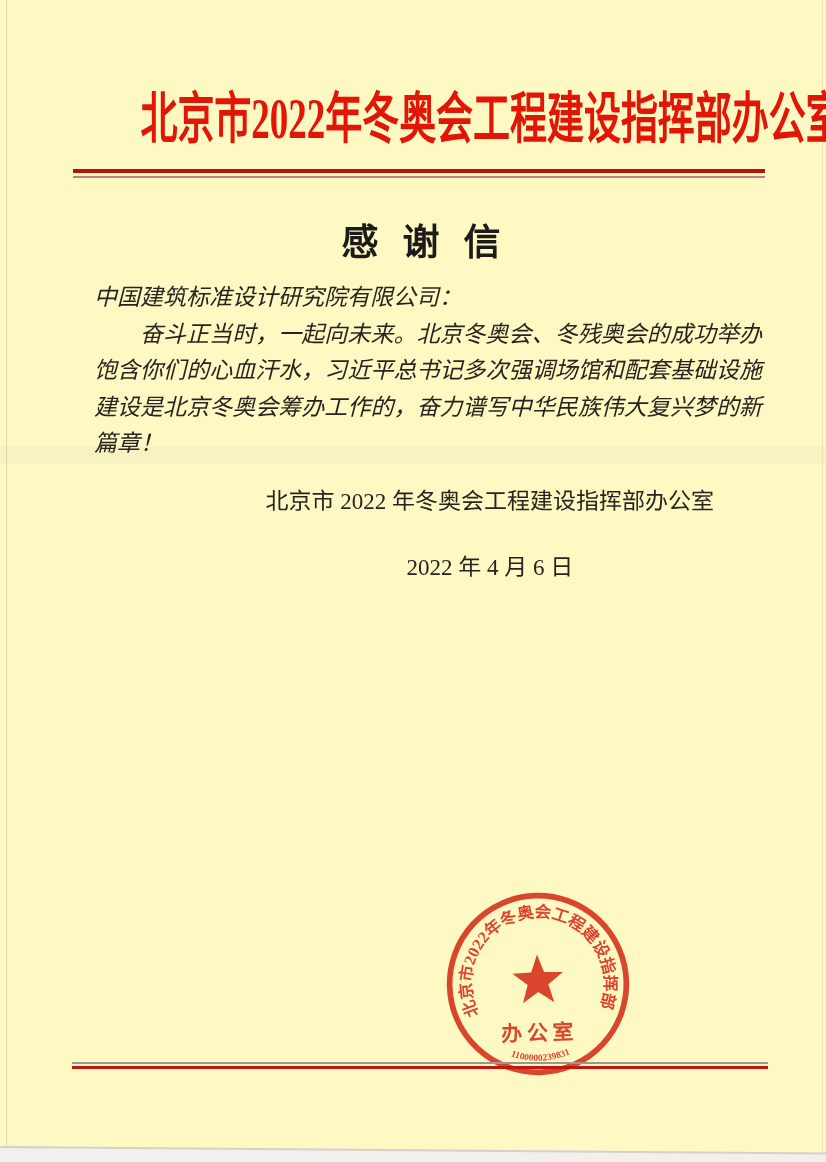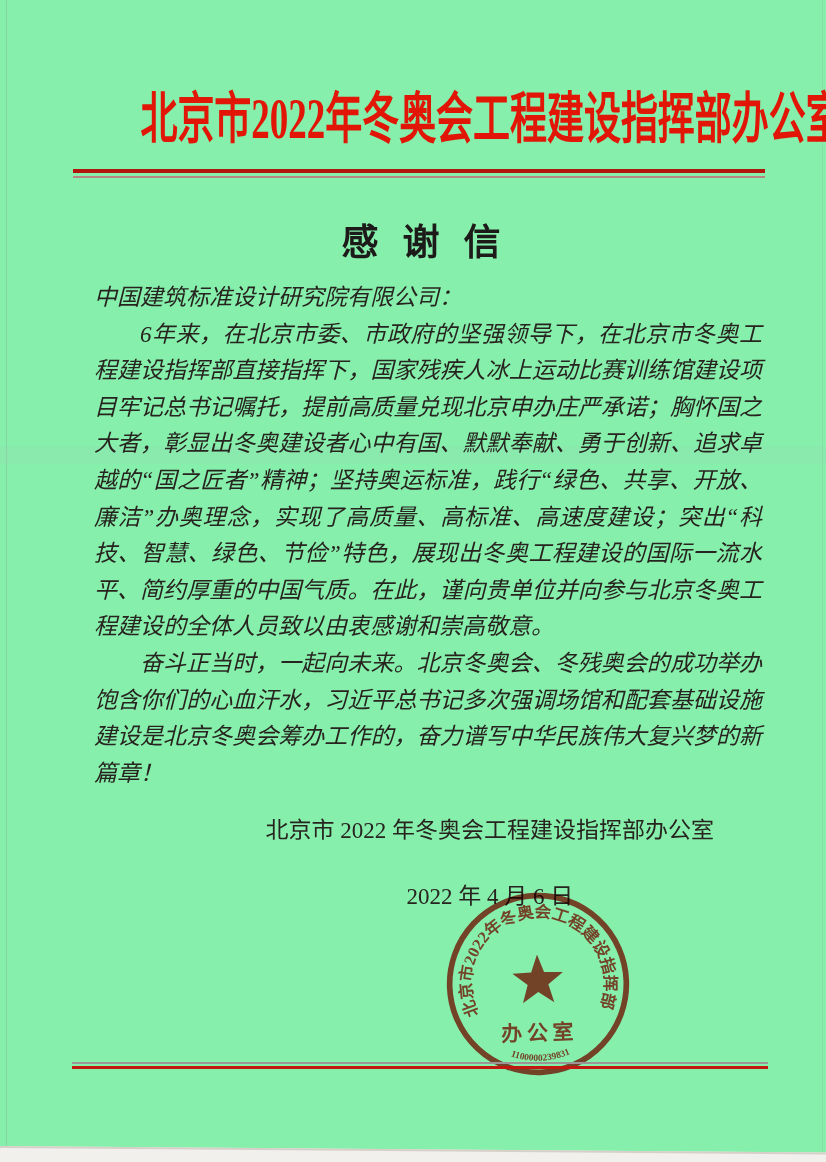--- a/index.html
+++ b/index.html
@@ -1,18 +1,18 @@
 <!DOCTYPE html>
 <html lang="zh-CN"><head>
 <meta charset="utf-8">
 <style>
   html,body{margin:0;padding:0;background:#efece8;}
   .scan{
     position:relative;width:826px;height:1162px;margin:0 auto;
-    background:#86efac;overflow:hidden;
+    background:#fef9c3;overflow:hidden;
     font-family:"Liberation Serif","DejaVu Serif",serif;
   }
   .edge-left{position:absolute;left:6px;top:0;bottom:0;width:1px;background:rgba(150,145,140,.28);}
   .edge-right{position:absolute;right:3px;top:0;bottom:0;width:1px;background:rgba(150,145,140,.18);}
   .scan-streak{position:absolute;left:0;top:446px;width:100%;height:18px;background:rgba(180,182,188,.10);}
   .paper-edge{
     position:absolute;left:-12px;top:1146px;width:860px;height:20px;
     background:#f2f0ed;border-top:2px solid #d6d0c8;
     transform:rotate(.45deg);transform-origin:left top;
   }
@@ -74,21 +74,20 @@
 
   <div class="rule-top">
     <div class="rule-top-thick"></div>
     <div class="rule-top-thin"></div>
   </div>
 
   <h1 class="letter-title">感谢信</h1>
 
   <div class="letter-body">
     <p class="salutation">中国建筑标准设计研究院有限公司：</p>
-    <p class="para">6年来，在北京市委、市政府的坚强领导下，在北京市冬奥工程建设指挥部直接指挥下，国家残疾人冰上运动比赛训练馆建设项目牢记总书记嘱托，提前高质量兑现北京申办庄严承诺；胸怀国之大者，彰显出冬奥建设者心中有国、默默奉献、勇于创新、追求卓越的“国之匠者”精神；坚持奥运标准，践行“绿色、共享、开放、廉洁”办奥理念，实现了高质量、高标准、高速度建设；突出“科技、智慧、绿色、节俭”特色，展现出冬奥工程建设的国际一流水平、简约厚重的中国气质。在此，谨向贵单位并向参与北京冬奥工程建设的全体人员致以由衷感谢和崇高敬意。</p>
     <p class="para">奋斗正当时，一起向未来。北京冬奥会、冬残奥会的成功举办饱含你们的心血汗水，习近平总书记多次强调场馆和配套基础设施建设是北京冬奥会筹办工作的，奋力谱写中华民族伟大复兴梦的新篇章！</p>
 
     <div class="sig-block">
       <div class="sig-line">北京市 2022 年冬奥会工程建设指挥部办公室</div>
       <div class="date-line">2022 年 4 月 6 日</div>
     </div>
   </div>
 
   <svg class="seal" viewBox="0 0 200 200">
     <defs>

